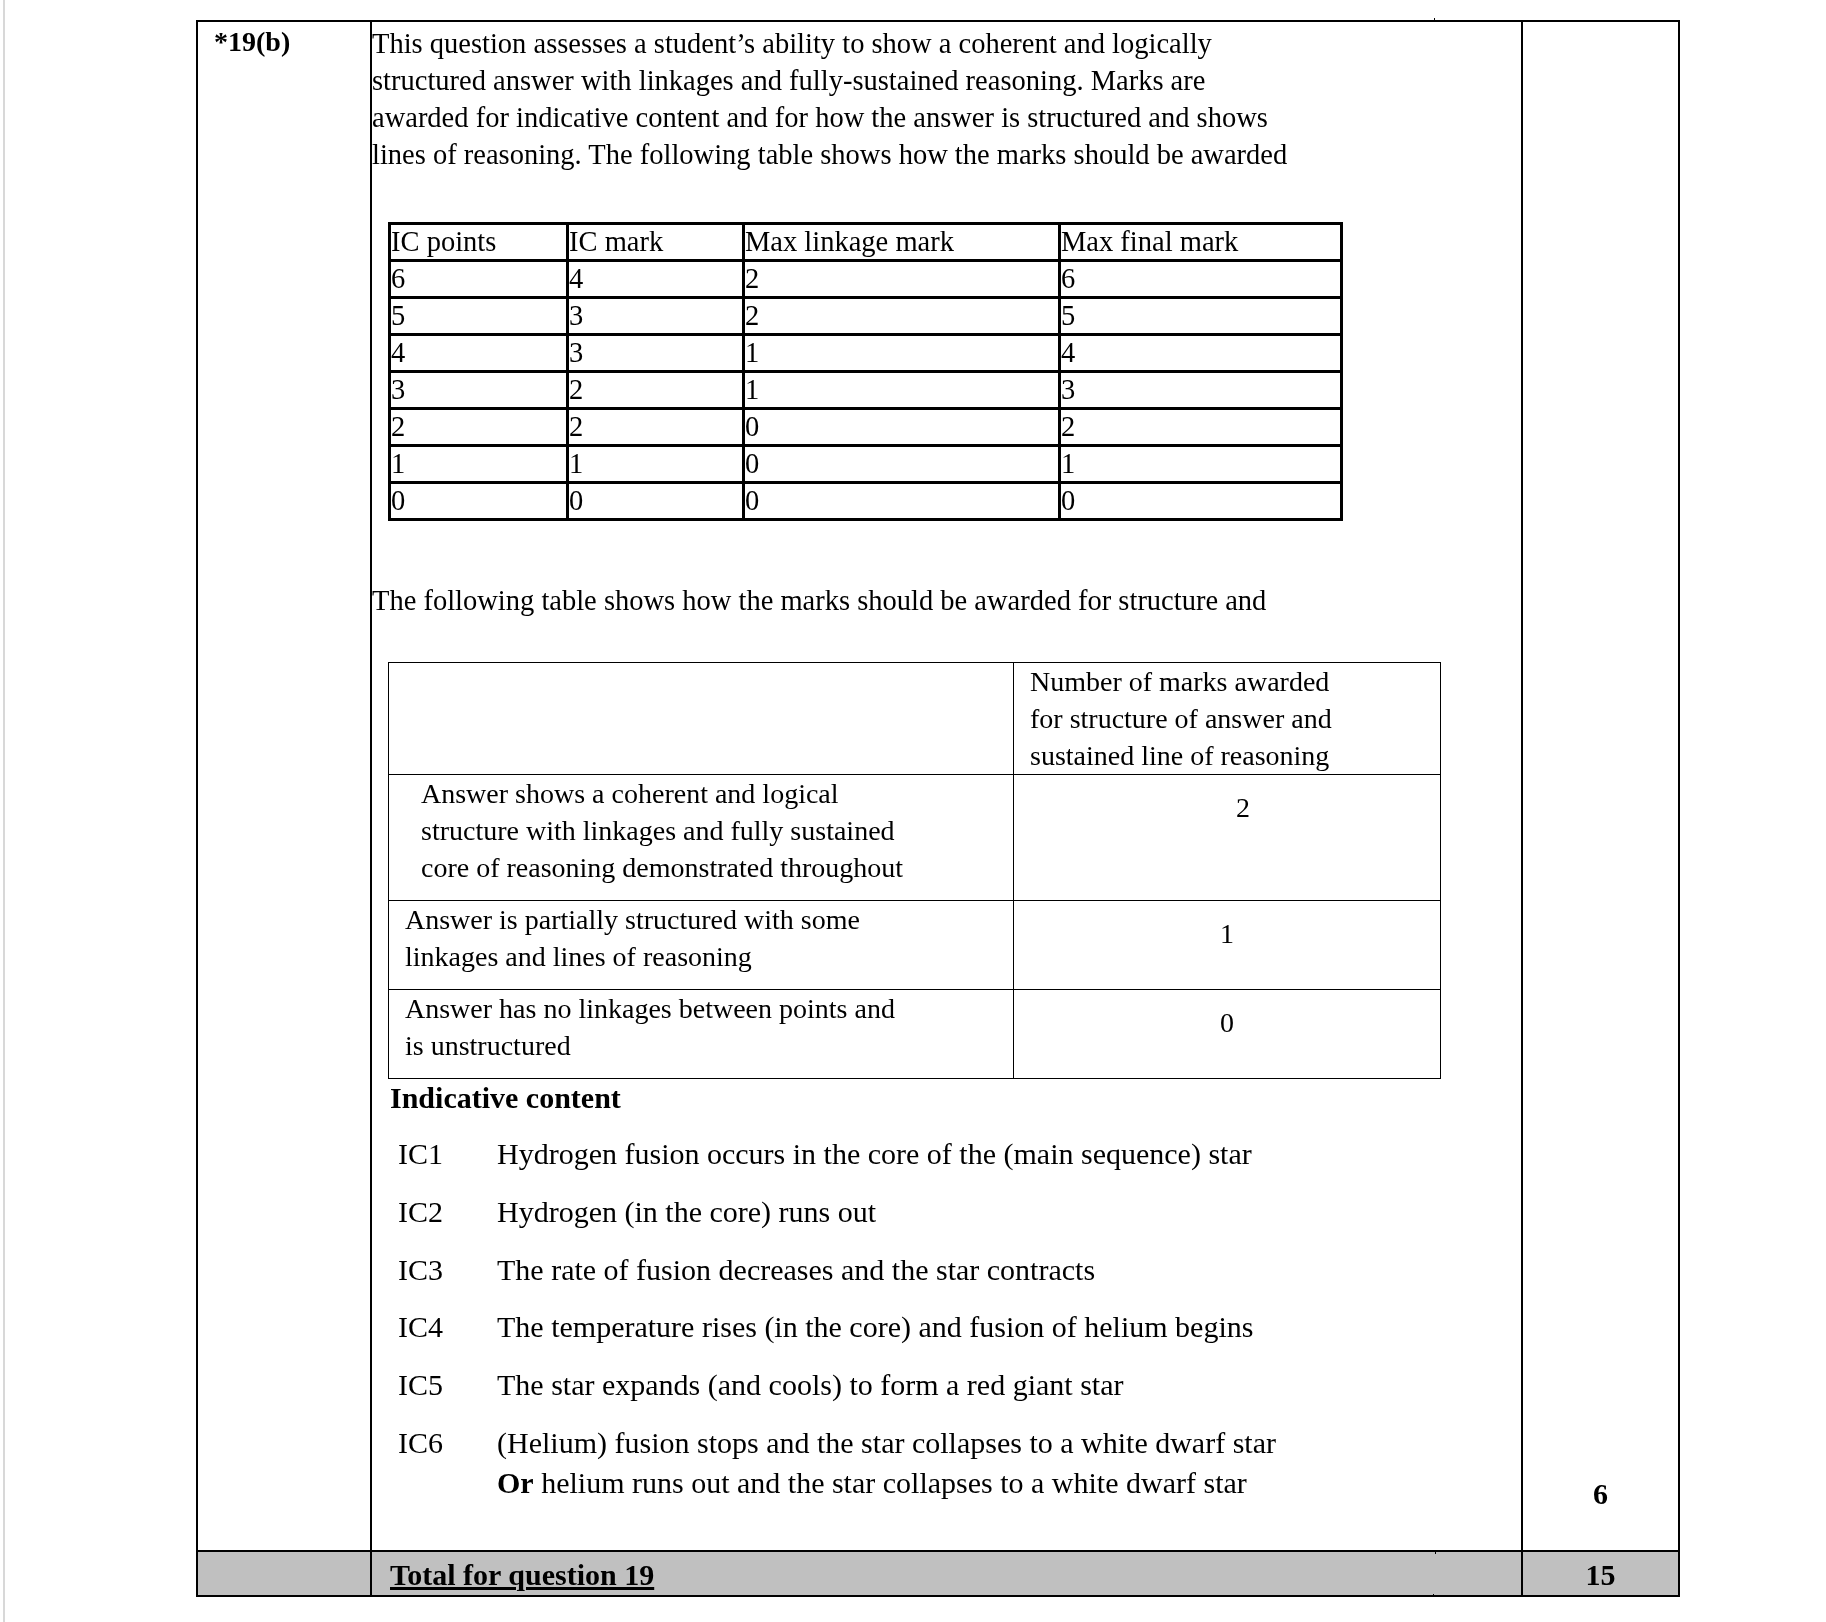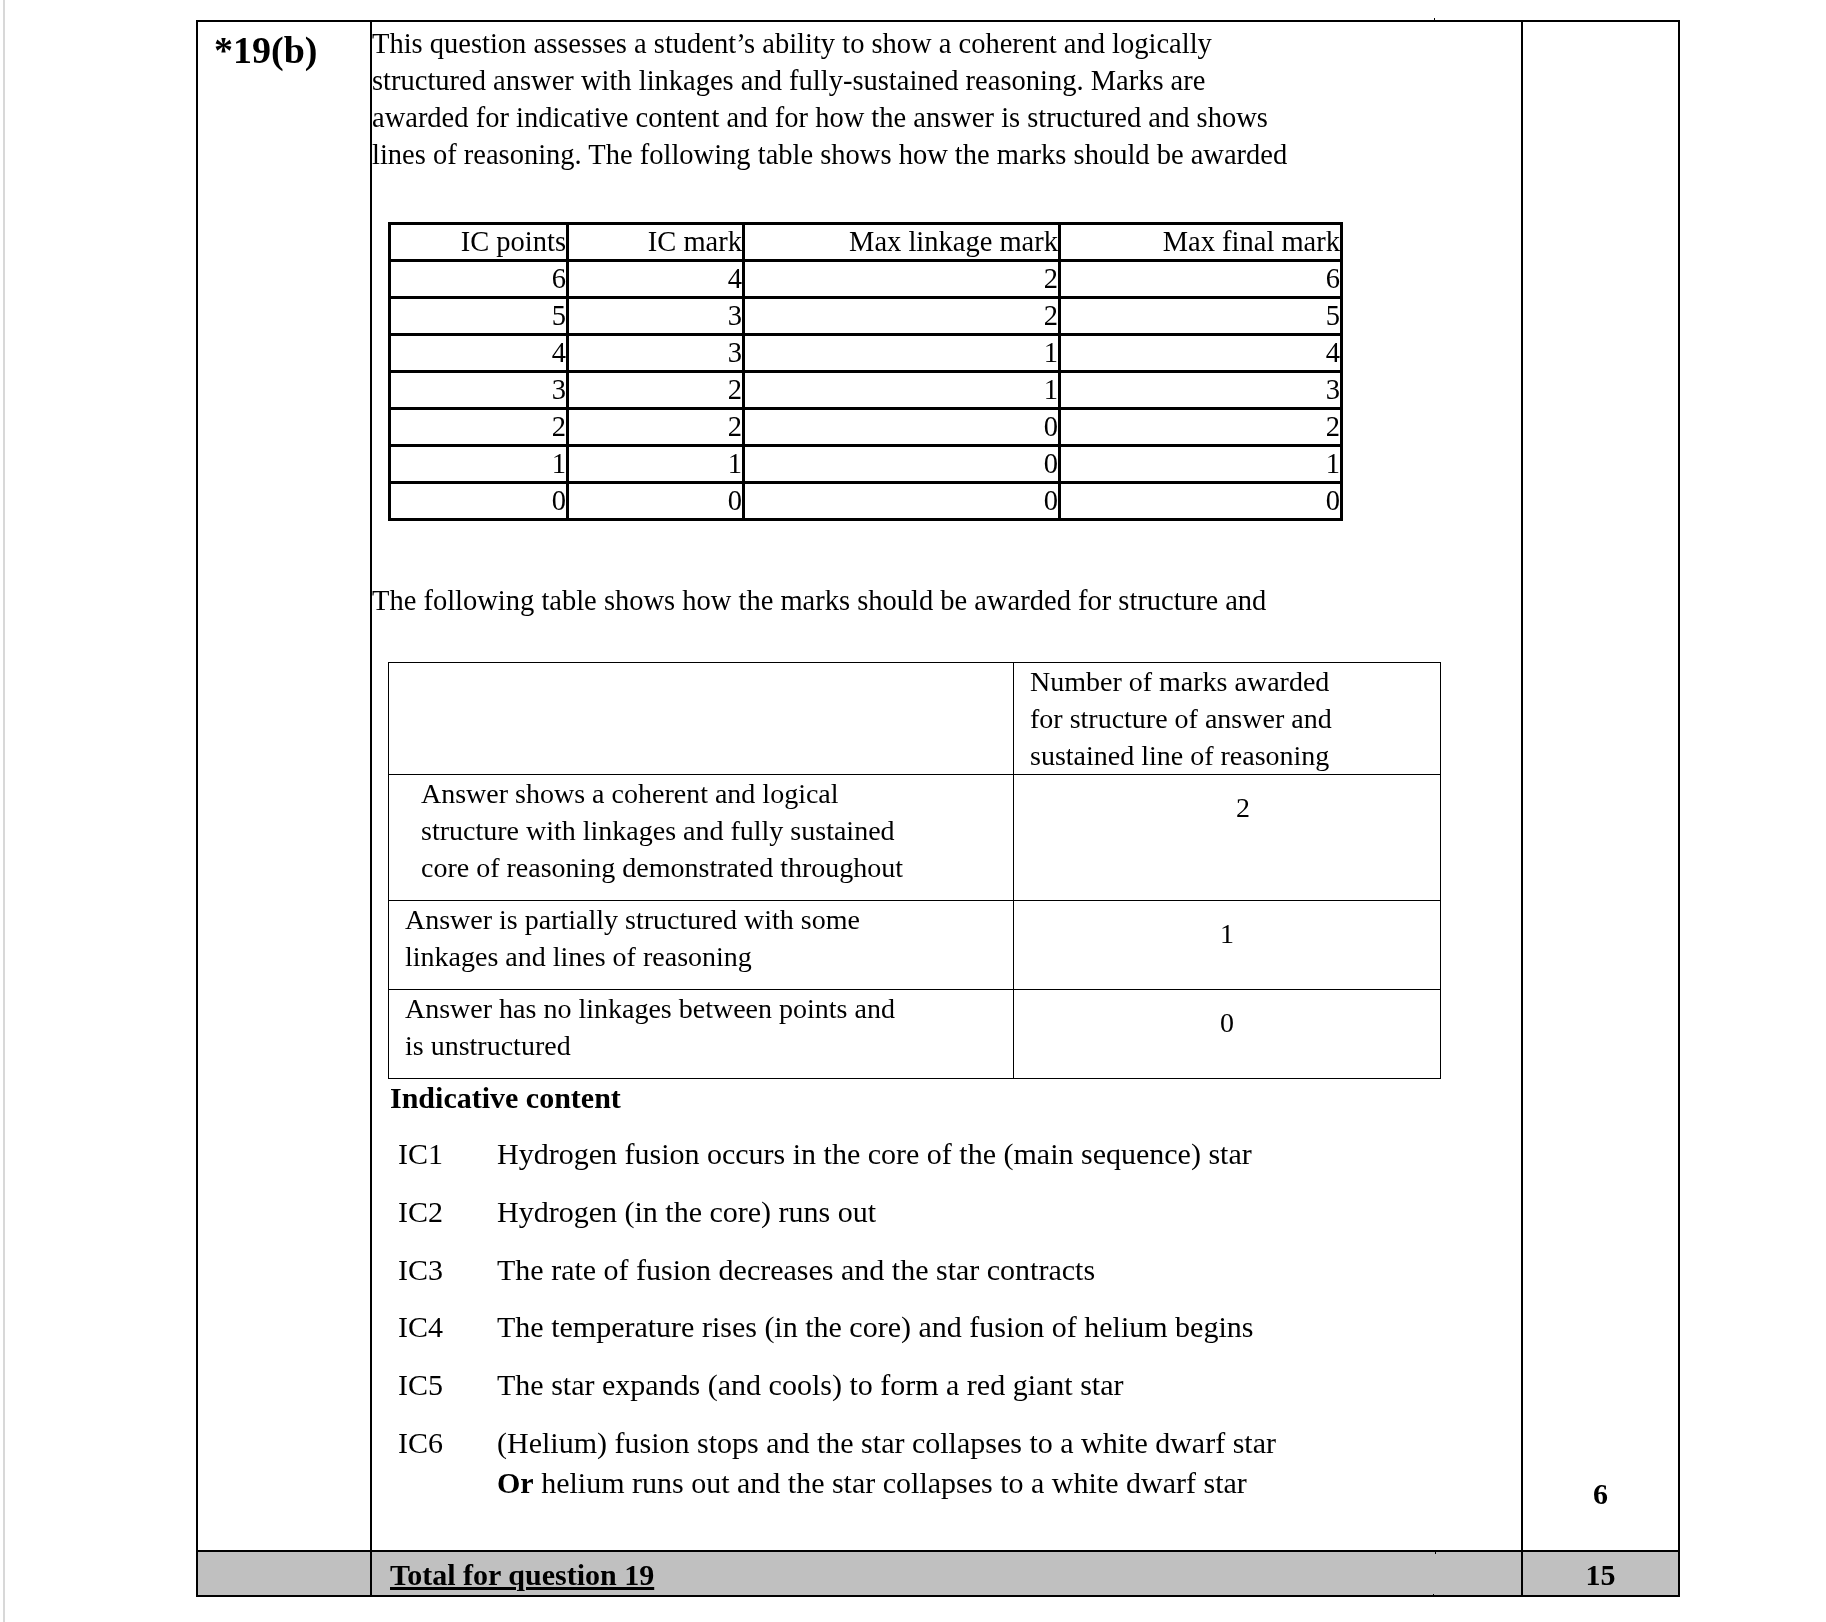--- a/index.html
+++ b/index.html
@@ -16,36 +16,36 @@
   .outer-bottom { left: 196px; top: 1595px; width: 1484px; height: 2px; background: #000; }
   .div-1 { left: 370px; top: 20px; width: 2px; height: 1577px; background: #000; }
   .div-2 { left: 1521px; top: 20px; width: 2px; height: 1577px; background: #000; }
   .total-row { left: 198px; top: 1551px; width: 1480px; height: 44px; background: #c0c0c0; }
   .total-line { left: 196px; top: 1550px; width: 1484px; height: 2px; background: #000; }
   .tick-top { left: 1434px; top: 18px; width: 1px; height: 3px; background: #000; }
   .tick-total { left: 1435px; top: 1550px; width: 1px; height: 4px; background: #000; }
   .tick-total2 { left: 1433px; top: 1594px; width: 1px; height: 2px; background: #000; }
 
   .qnum {
-    left: 214px; top: 24px; font-weight: bold; font-size: 38px; line-height: 36px; margin-top: 8px;
+    left: 214px; top: 24px; font-weight: bold; font-size: 28px; line-height: 36px;
   }
   .para {
     left: 372px; width: 1120px; font-size: 28.5px; line-height: 37px;
   }
   .para1 { top: 25px; }
   .para2 { top: 582px; }
   .para2 .dot { font-weight: bold; }
 
   
   .ic-table {
     position: absolute; left: 388px; top: 222px; border-collapse: collapse;
     font-size: 28.5px;
   }
   .ic-table td, .ic-table th {
-    border: 3px solid #000; text-align: right; font-weight: normal;
+    border: 3px solid #000; text-align: left; font-weight: normal;
     height: 34px; padding: 0; line-height: 34px;
   }
   .ic-table .c1 { width: 175px; }
   .ic-table .c2 { width: 173px; }
   .ic-table .c3 { width: 313px; }
   .ic-table .c4 { width: 279px; }
 
   
   .st-table {
     position: absolute; left: 388px; top: 662px; border-collapse: collapse;

